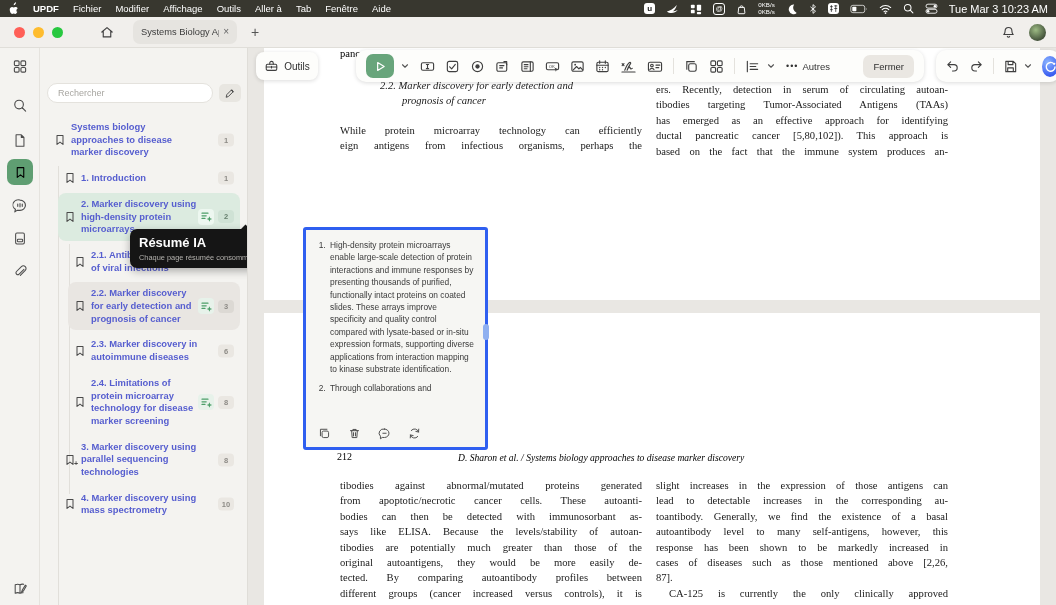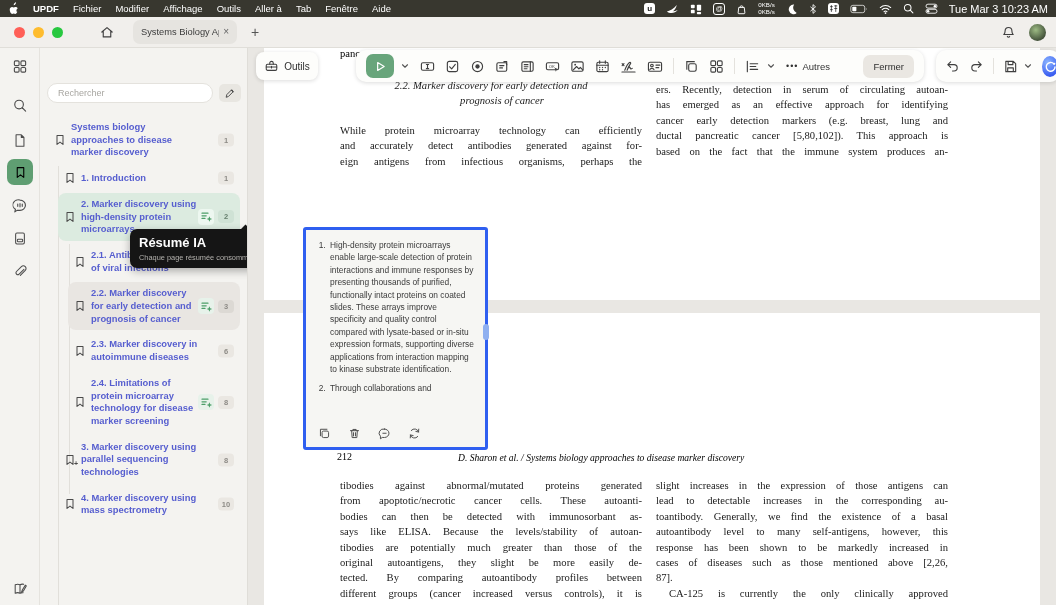--- a/index.html
+++ b/index.html
@@ -87,21 +87,21 @@
   
   .pdf{position:absolute;left:248px;top:0;width:808px;height:557px;background:#e9e7e3;}
   .page{position:absolute;left:16px;width:776px;background:#fff;}
   .page1{top:0;height:252px;}
   .page2{top:265px;height:292px;}
   .doc{font-family:"Liberation Serif",serif;color:#191919;font-size:10.6px;line-height:15.4px;}
   .doc-col{position:absolute;}
   .tl{text-align:justify;}
   .tl.j{text-align-last:justify;}
   .doc-heading{font-style:italic;}
-  .doc-heading .tl{text-align:center;text-align-last:auto !important;}
+  .doc-heading .tl{text-align:left;text-align-last:auto !important;margin-left:40px;}
   .doc-heading .tl + .tl{padding-left:22px;}
   .indent-first .tl:first-child{text-indent:13px;}
   .frag{position:absolute;font-family:"Liberation Serif",serif;font-size:10.6px;}
   .pageno{position:absolute;font-family:"Liberation Serif",serif;font-size:10px;}
   .runhead{position:absolute;font-family:"Liberation Serif",serif;font-style:italic;font-size:9.6px;white-space:nowrap;}
 
   
   .fbar{position:absolute;background:#fdfdfb;border-radius:10px;box-shadow:0 1px 4px rgba(0,0,0,.14);
     display:flex;align-items:center;z-index:10;box-sizing:border-box;}
   .outils-btn{left:8px;top:4px;width:62px;height:28px;border-radius:8px;justify-content:center;gap:5px;}
@@ -452,42 +452,41 @@
     <div class="pdf">
 
       <div class="page page1">
         <span class="frag" style="left:76px;top:0px">panc</span>
         <div class="doc doc-col doc-heading" style="left:76px;top:30px;width:302px">
             <div class="tl j">2.2. Marker discovery for early detection and</div>
             <div class="tl">prognosis of cancer</div>
           </div>
         <div class="doc doc-col" style="left:76px;top:75px;width:302px">
             <div class="tl j">While protein microarray technology can efficiently</div>
-            <div class="tl j">and accurately detect antibodies generated against for-</div>
             <div class="tl j">eign antigens from infectious organisms, perhaps the</div>
           </div>
         <div class="doc doc-col" style="left:392px;top:34px;width:292px">
             <div class="tl j">ers. Recently, detection in serum of circulating autoan-</div>
+            <div class="tl j">tibodies targeting Tumor-Associated Antigens (TAAs)</div>
             <div class="tl j">has emerged as an effective approach for identifying</div>
-            <div class="tl j">cancer early detection markers (e.g. breast, lung and</div>
             <div class="tl j">ductal pancreatic cancer [5,80,102]). This approach is</div>
             <div class="tl j">based on the fact that the immune system produces an-</div>
           </div>
       </div>
 
       <div class="page page2">
         <span class="pageno" style="left:73px;top:138px">212</span>
         <span class="runhead" style="left:194px;top:139px">D. Sharon et al. / Systems biology approaches to disease marker discovery</span>
         <div class="doc doc-col" style="left:76px;top:165px;width:302px">
             <div class="tl j">tibodies against abnormal/mutated proteins generated</div>
             <div class="tl j">from apoptotic/necrotic cancer cells. These autoanti-</div>
             <div class="tl j">bodies can then be detected with immunosorbant as-</div>
             <div class="tl j">says like ELISA. Because the levels/stability of autoan-</div>
             <div class="tl j">tibodies are potentially much greater than those of the</div>
-            <div class="tl j">original autoantigens, they slight be more easily de-</div>
+            <div class="tl j">original autoantigens, they would be more easily de-</div>
             <div class="tl j">tected. By comparing autoantibody profiles between</div>
             <div class="tl j">different groups (cancer increased versus controls), it is</div>
           </div>
         <div class="doc doc-col" style="left:392px;top:165px;width:292px">
             <div class="tl j">slight increases in the expression of those antigens can</div>
             <div class="tl j">lead to detectable increases in the corresponding au-</div>
             <div class="tl j">toantibody. Generally, we find the existence of a basal</div>
             <div class="tl j">autoantibody level to many self-antigens, however, this</div>
             <div class="tl j">response has been shown to be markedly increased in</div>
             <div class="tl j">cases of diseases such as those mentioned above [2,26,</div>

